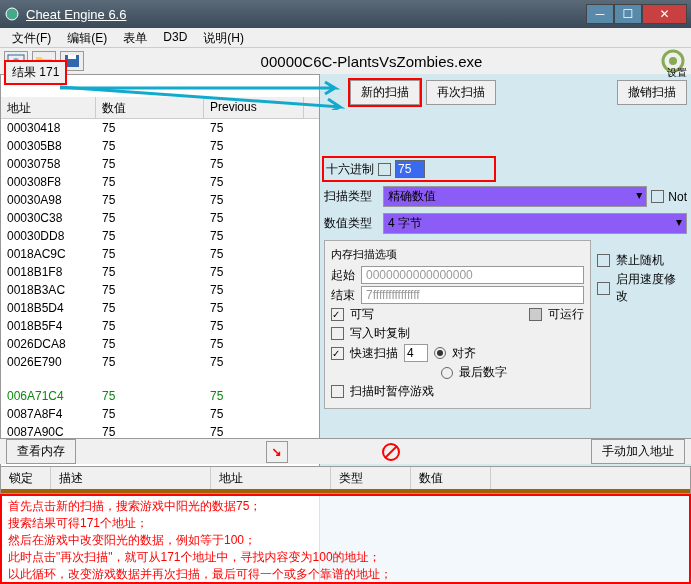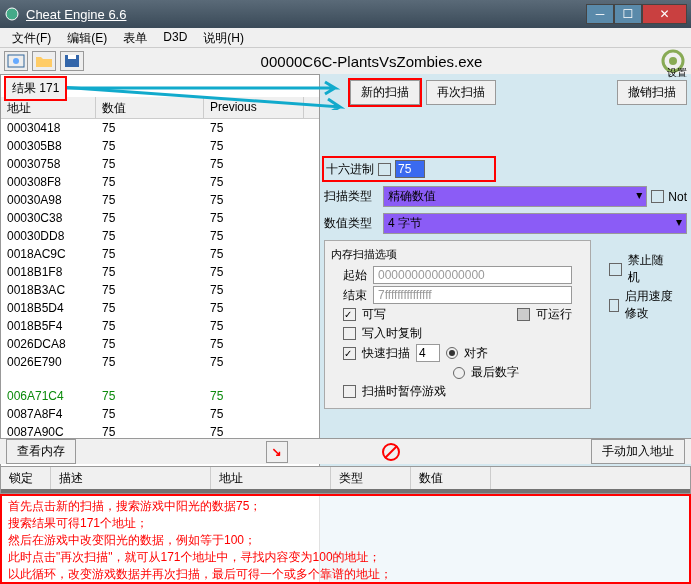--- a/index.html
+++ b/index.html
@@ -15,21 +15,21 @@
 .winbtn.min { background: #5a8aaa; }
 
 .menubar { height: 20px; background: #f0f0f0; display: flex; padding: 0 4px; border-bottom: 1px solid #ccc; }
 .menuitem { padding: 2px 8px; }
 
 .toolbar { height: 26px; background: #f0f0f0; display: flex; align-items: center; padding: 0 4px; gap: 4px; }
 .tbtn { width: 24px; height: 20px; border: 1px solid #999; background: #eee; }
 .toolbar .proc { flex: 1; text-align: center; font-size: 15px; }
 .cog { width: 28px; height: 28px; }
 
-.results-label { position: absolute; left: 4px; top: 76px; border: 2px solid red; padding: 2px 6px; background: #f0f0f0; z-index: 5; }
+.results-label { position: absolute; left: 4px; top: 60px; border: 2px solid red; padding: 2px 6px; background: #f0f0f0; z-index: 5; }
 
 .arrow1 { position: absolute; left: 60px; top: 80px; width: 285px; height: 20px; z-index: 4; }
 .arrow2 { position: absolute; left: 60px; top: 85px; width: 285px; height: 25px; z-index: 4; }
 
 .main { position: absolute; top: 74px; left: 0; right: 0; bottom: 0; display: flex; }
 .leftpane { width: 320px; background: #fff; border: 1px solid #999; display: flex; flex-direction: column; }
 .list-header { height: 22px; background: #f0f0f0; border-bottom: 1px solid #ccc; display: flex; }
 .list-header div { padding: 3px 6px; border-right: 1px solid #ccc; }
 .col-addr { width: 95px; }
 .col-val { width: 108px; }
@@ -49,29 +49,29 @@
 .hexinput { width: 30px; background: #3a6af0; color: #fff; border: 1px solid #666; padding: 1px 2px; }
 
 .field { display: flex; align-items: center; gap: 4px; }
 .lbl { width: 55px; }
 .select { flex: 1; border: 1px solid #999; background: #8b5cf6; padding: 1px 4px; display: flex; justify-content: space-between; }
 .cb { width: 13px; height: 13px; border: 1px solid #666; display: inline-block; vertical-align: middle; }
 .cb.checked::after { content: "✓"; font-size: 10px; position: relative; top: -2px; }
 
 .groupbox { border: 1px solid #aaa; padding: 6px; background: #f0f0f0; }
 .groupbox .gtitle { font-size: 11px; margin-bottom: 4px; }
-.gfield { display: flex; align-items: center; gap: 6px; margin: 2px 12px; }
+.gfield { display: flex; align-items: center; gap: 6px; margin: 2px 0; }
 .ginput { flex: 1; border: 1px solid #999; padding: 1px 4px; color: #999; background: #fff; }
 .radio { width: 12px; height: 12px; border: 1px solid #666; border-radius: 50%; display: inline-block; vertical-align: middle; }
 .radio.on::after { content: ""; display: block; width: 6px; height: 6px; background: #333; border-radius: 50%; margin: 2px; }
 
 .bottombar { position: absolute; bottom: 120px; left: 0; right: 0; height: 26px; background: #f0f0f0; border-top: 1px solid #999; display: flex; align-items: center; padding: 0 6px; gap: 6px; }
 .redx { width: 22px; height: 22px; border: 1px solid #999; display: flex; align-items: center; justify-content: center; color: red; font-weight: bold; }
 
-.table2 { position: absolute; bottom: 90px; left: 0; right: 0; height: 28px; background: #737373; border: 1px solid #999; }
+.table2 { position: absolute; bottom: 90px; left: 0; right: 0; height: 28px; background: #a16207; border: 1px solid #999; }
 .table2-header { height: 22px; background: #f0f0f0; display: flex; }
 .table2-header div { padding: 3px 8px; border-right: 1px solid #ccc; }
 
 .commentary { position: absolute; bottom: 0; left: 0; right: 0; height: 90px; border: 2px solid red; background: rgba(255,255,255,0.7); padding: 2px 6px; color: red; font-size: 12px; line-height: 17px; }
 
 svg { display: block; }
 </style>
 </head>
 <body>
 

